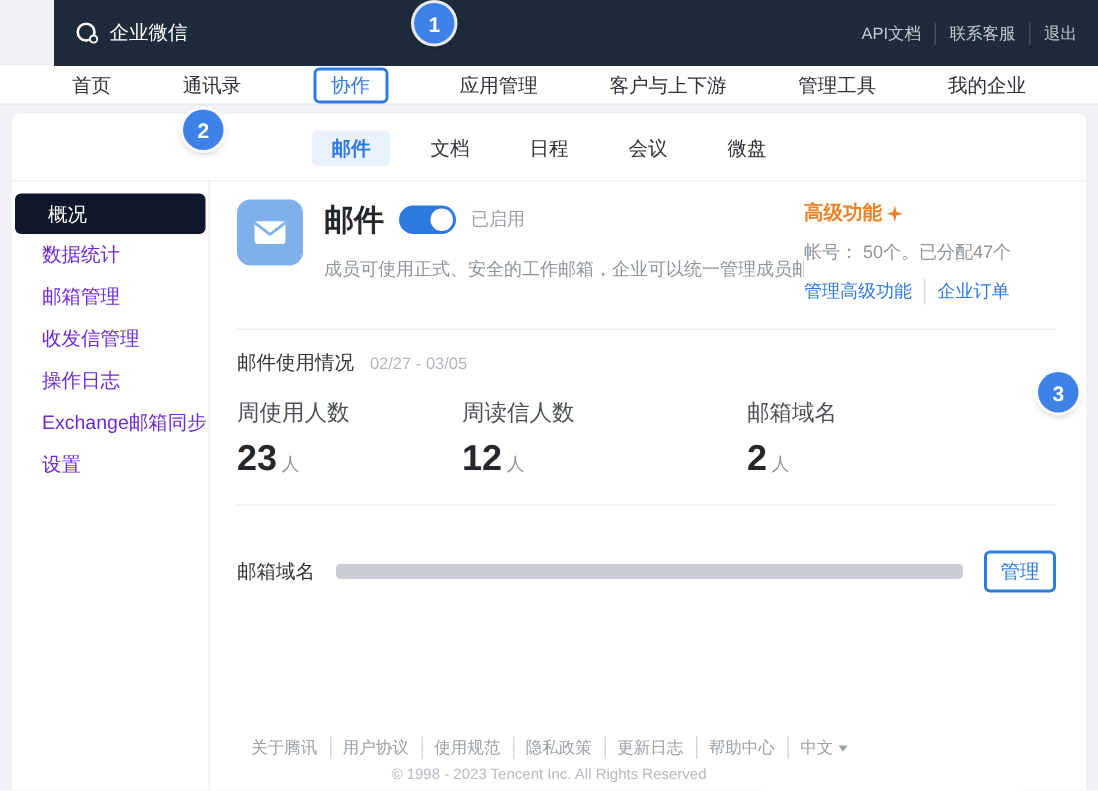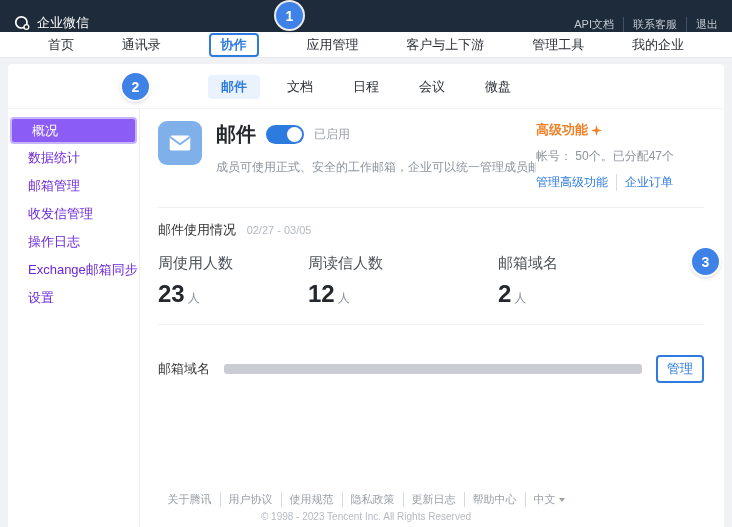--- a/index.html
+++ b/index.html
@@ -8,57 +8,58 @@
     font-family:"Liberation Sans","DejaVu Sans",sans-serif;
     background:#f1f2f5;
     position:relative;
     overflow:hidden;
     color:#333;
   }
   a { text-decoration:none; cursor:pointer; }
 
   
   .topbar {
-    height:32px; background:#1e2b3a; color:#fff;
-    display:flex; align-items:flex-end; justify-content:space-between;
+    height:44px; background:#1e2b3a; color:#fff;
+    display:flex; align-items:center; justify-content:space-between;
     padding:0 14px;
+    margin-left:36px;
   }
   .brand { display:flex; align-items:center; gap:7px; font-size:13px; color:#fff; }
   .topbar-links { display:flex; align-items:center; font-size:11px; }
   .topbar-links a { color:#c3cad2; padding:0 9px; }
   .topbar-links a + a { border-left:1px solid #44515e; }
   .topbar-links a:last-child { padding-right:0; }
 
   
   .mainnav {
     height:26px; background:#fff; border-bottom:1px solid #e7e9ec;
     display:flex; align-items:center; justify-content:space-around;
     padding:0 24px; font-size:13px; color:#2b2f36;
   }
   .nav-item { cursor:pointer; white-space:nowrap; }
   .nav-item.active { color:#2e7bdf; }
-  .nav-item.anno-box { border:2px solid #2e7bdf; border-radius:4px; padding:1px 10px; margin:-3px 0;font-weight:bold; }
+  .nav-item.anno-box { border:2px solid #2e7bdf; border-radius:4px; padding:1px 10px; margin:-3px 0; }
 
   
   .content { padding:6px 8px 0; }
   .card { background:#fff; border-radius:4px; height:500px; display:flex; flex-direction:column; }
 
   .subtabs {
     display:flex; justify-content:center; gap:14px;
     padding:11px 0 9px; border-bottom:1px solid #f2f3f5; flex:none;
   }
   .subtab { font-size:13px; color:#2b2f36; padding:3px 13px; border-radius:4px; cursor:pointer; }
   .subtab.active { color:#2e7bdf; background:#e9f2fd; font-weight:bold; }
 
   .card-body { display:flex; flex:1; min-height:0; }
 
   
   .sidebar { width:132px; flex:none; border-right:1px solid #eceef1; padding-top:8px; }
   .side-item { height:28px; line-height:28px; padding-left:20px; font-size:13px; color:#6d28d9; cursor:pointer; white-space:nowrap; }
-  .side-item.active { background:#8b5cf6; color:#fff; border:2px solid #c4b5fd; border-radius:4px; line-height:24px; margin:0 2px 0 2px; height:27px; }
+  .side-item.active { background:#0f172a; color:#fff; border:2px solid #0f172a; border-radius:4px; line-height:24px; margin:0 2px 0 2px; height:27px; }
 
   
   .main { flex:1; padding:12px 20px 0 18px; min-width:0; }
   .mail-header { display:flex; }
   .mail-icon {
     width:44px; height:44px; border-radius:9px; background:#7fb0ea;
     display:flex; align-items:center; justify-content:center; flex:none;
   }
   .mail-info { margin-left:14px; flex:1; min-width:0; }
   .title-row { display:flex; align-items:center; gap:10px; }

